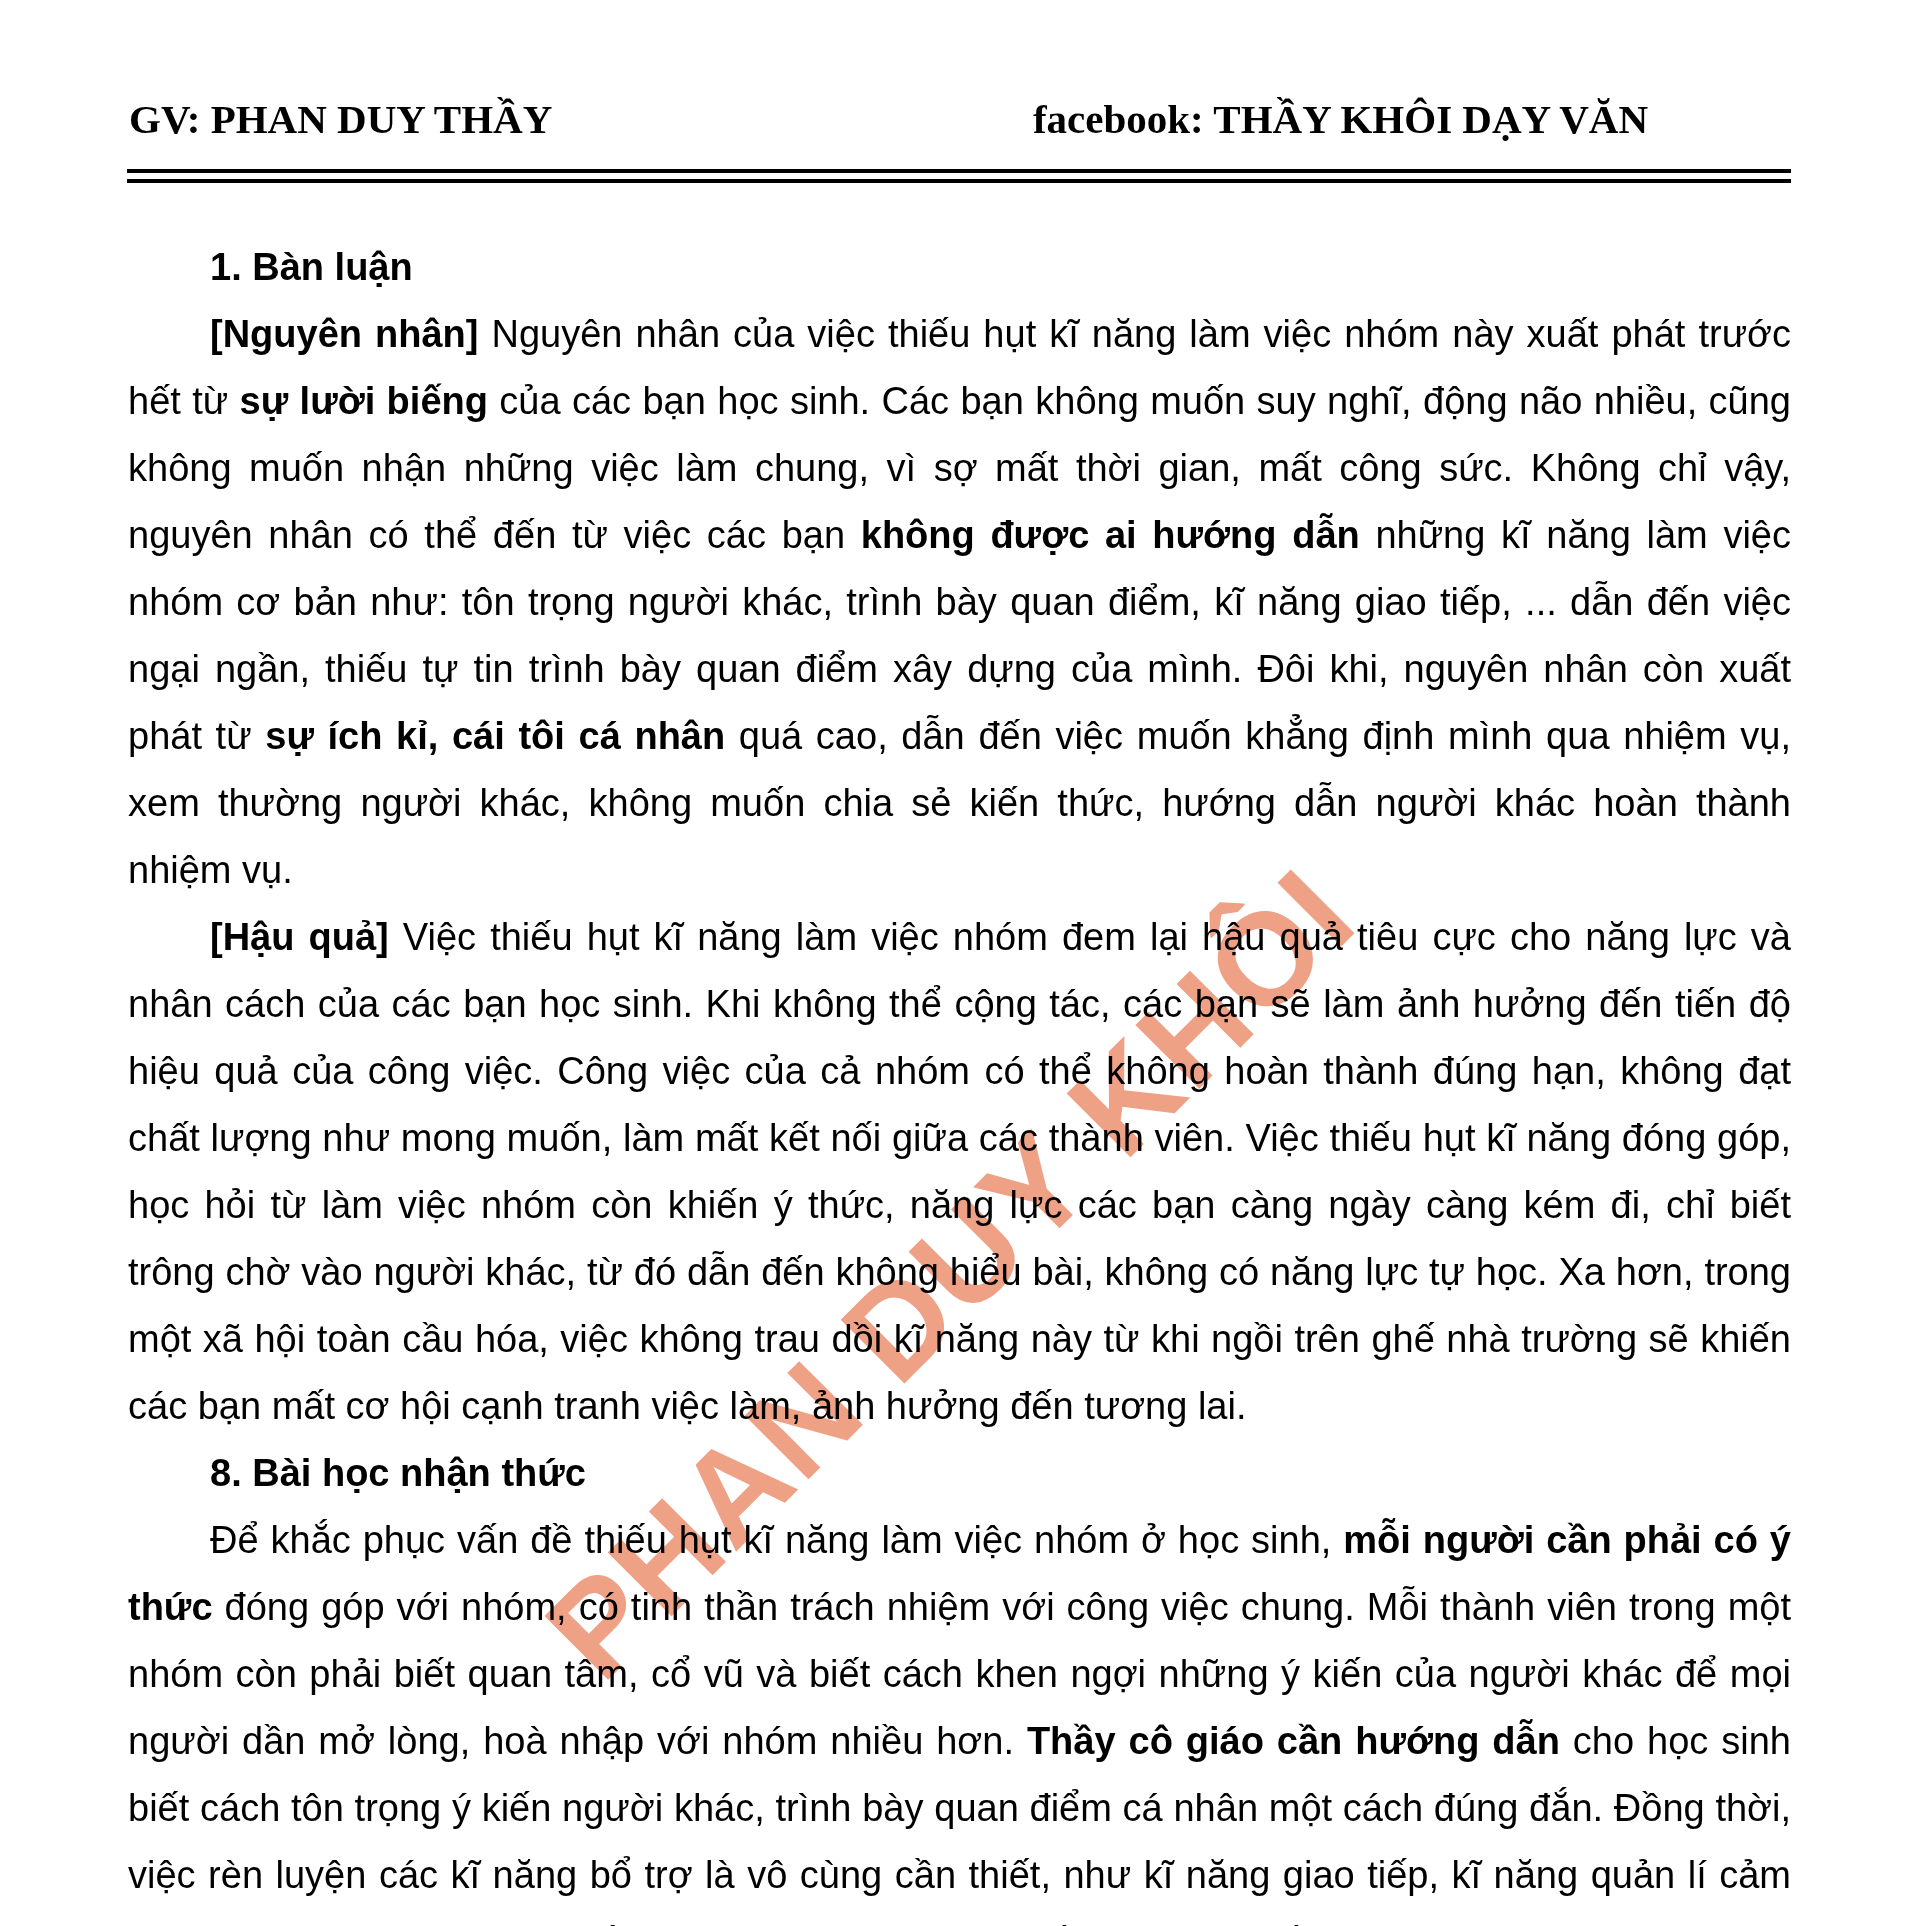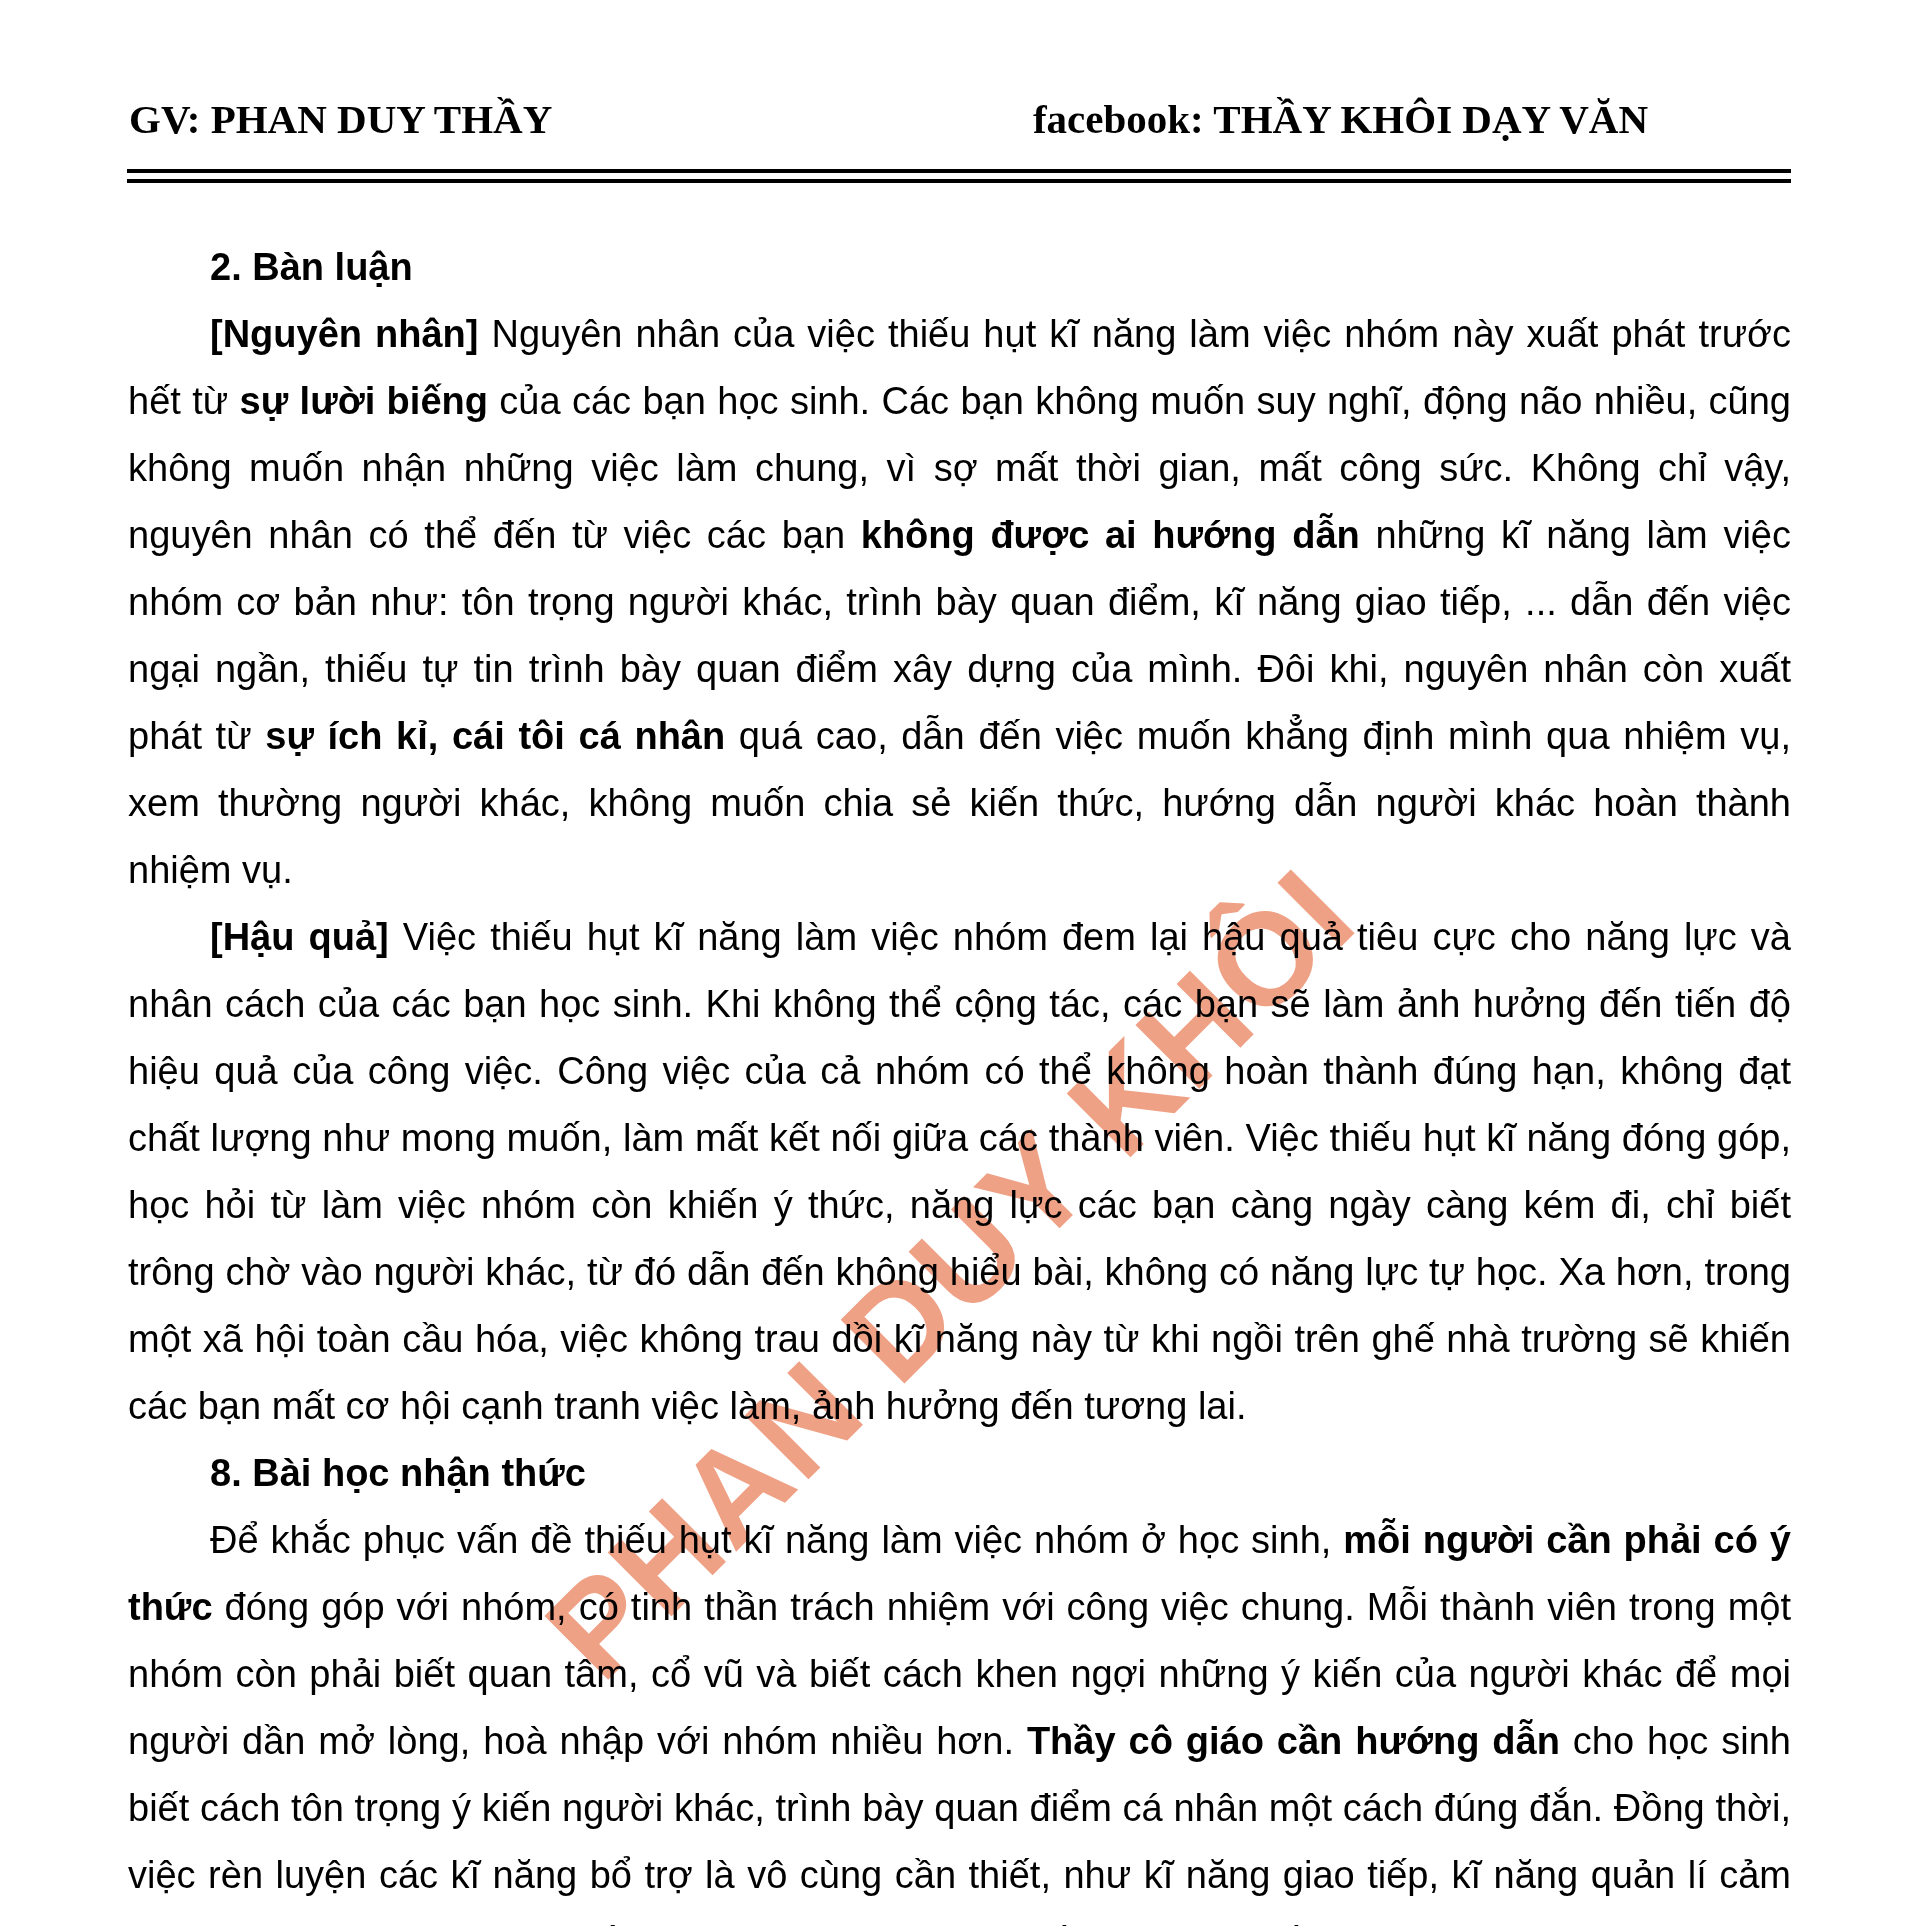--- a/index.html
+++ b/index.html
@@ -79,21 +79,21 @@
 
   <div class="watermark" style="color: rgb(239, 161, 133);">PHAN DUY KHÔI</div>
 
   <div class="header">
     <span class="header-left">GV: PHAN DUY THẦY</span>
     <span class="header-right">facebook: THẦY KHÔI DẠY VĂN</span>
   </div>
   <div class="header-rule"></div>
 
   <div class="content">
-      <p class="para heading"><span class="b">2. Bàn luận</span></p>
+      <p class="para heading"><span class="b">1. Bàn luận</span></p>
       <p class="para"><span class="b">[Nguyên nhân]</span><span> Nguyên nhân của việc thiếu hụt kĩ năng làm việc nhóm này xuất phát trước hết từ </span><span class="b">sự lười biếng</span><span> của các bạn học sinh. Các bạn không muốn suy nghĩ, động não nhiều, cũng không muốn nhận những việc làm chung, vì sợ mất thời gian, mất công sức. Không chỉ vậy, nguyên nhân có thể đến từ việc các bạn </span><span class="b">không được ai hướng dẫn</span><span> những kĩ năng làm việc nhóm cơ bản như: tôn trọng người khác, trình bày quan điểm, kĩ năng giao tiếp, ... dẫn đến việc ngại ngần, thiếu tự tin trình bày quan điểm xây dựng của mình. Đôi khi, nguyên nhân còn xuất phát từ </span><span class="b">sự ích kỉ, cái tôi cá nhân</span><span> quá cao, dẫn đến việc muốn khẳng định mình qua nhiệm vụ, xem thường người khác, không muốn chia sẻ kiến thức, hướng dẫn người khác hoàn thành nhiệm vụ.</span></p>
       <p class="para"><span class="b">[Hậu quả]</span><span> Việc thiếu hụt kĩ năng làm việc nhóm đem lại hậu quả tiêu cực cho năng lực và nhân cách của các bạn học sinh. Khi không thể cộng tác, các bạn sẽ làm ảnh hưởng đến tiến độ hiệu quả của công việc. Công việc của cả nhóm có thể không hoàn thành đúng hạn, không đạt chất lượng như mong muốn, làm mất kết nối giữa các thành viên. Việc thiếu hụt kĩ năng đóng góp, học hỏi từ làm việc nhóm còn khiến ý thức, năng lực các bạn càng ngày càng kém đi, chỉ biết trông chờ vào người khác, từ đó dẫn đến không hiểu bài, không có năng lực tự học. Xa hơn, trong một xã hội toàn cầu hóa, việc không trau dồi kĩ năng này từ khi ngồi trên ghế nhà trường sẽ khiến các bạn mất cơ hội cạnh tranh việc làm, ảnh hưởng đến tương lai.</span></p>
       <p class="para heading"><span class="b">8. Bài học nhận thức</span></p>
       <p class="para"><span>Để khắc phục vấn đề thiếu hụt kĩ năng làm việc nhóm ở học sinh, </span><span class="b">mỗi người cần phải có ý thức</span><span> đóng góp với nhóm, có tinh thần trách nhiệm với công việc chung. Mỗi thành viên trong một nhóm còn phải biết quan tâm, cổ vũ và biết cách khen ngợi những ý kiến của người khác để mọi người dần mở lòng, hoà nhập với nhóm nhiều hơn. </span><span class="b">Thầy cô giáo cần hướng dẫn</span><span> cho học sinh biết cách tôn trọng ý kiến người khác, trình bày quan điểm cá nhân một cách đúng đắn. Đồng thời, việc rèn luyện các kĩ năng bổ trợ là vô cùng cần thiết, như kĩ năng giao tiếp, kĩ năng quản lí cảm xúc, kĩ năng phản biện,... tất cả những kĩ năng này đều sẽ góp phần làm nên kĩ năng làm việc nhóm hiệu quả.</span></p>
     </div>
 
 </div>
 
 
 </body></html>

